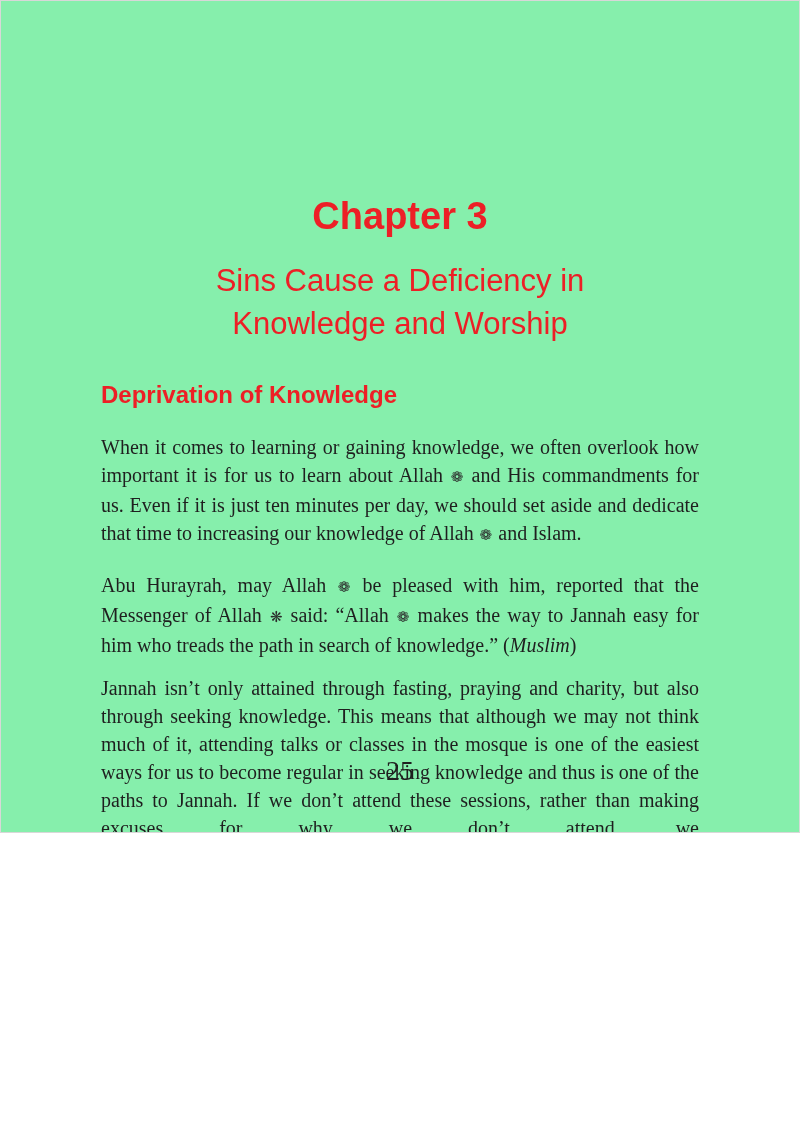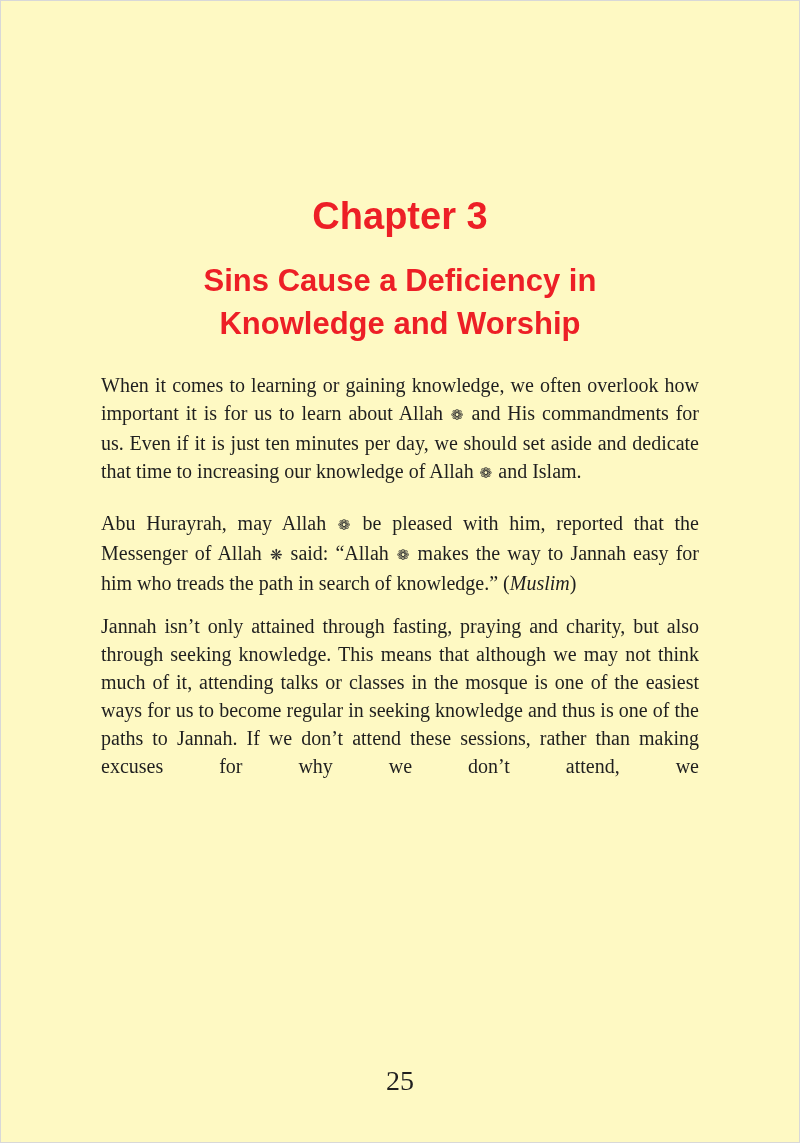--- a/index.html
+++ b/index.html
@@ -3,22 +3,22 @@
 <meta charset="utf-8">
 <style>
   :root {
     --accent: #ed1f26;
     --ink: #1f1f1f;
   }
   * { margin: 0; padding: 0; box-sizing: border-box; }
   html, body { background: #ffffff; }
   .page {
     width: 800px;
-    height: 1143px;
-    background: #fef9c3;
+    height: 833px;
+    background: #86efac;
     border: 1px solid #d8d8d8;
     position: relative;
     overflow: hidden;
     font-family: "Liberation Serif", serif;
     color: var(--ink);
   }
   .content {
     padding: 0 100px;
   }
   .chapter-label {
@@ -27,21 +27,21 @@
     font-family: "Liberation Sans", sans-serif;
     font-weight: bold;
     font-size: 38px;
     line-height: 1;
     color: var(--accent);
   }
   .chapter-title {
     margin-top: 24px;
     text-align: center;
     font-family: "Liberation Sans", sans-serif;
-    font-weight: bold;
+    font-weight: normal;
     font-size: 31px;
     line-height: 43px;
     color: var(--accent);
   }
   .intro-par {
     margin-top: 90px;
   }
   .body-par {
     font-size: 20px;
     line-height: 28px;
@@ -83,20 +83,21 @@
   <div class="content">
 
     <div class="chapter-label">Chapter 3</div>
 
     <div class="chapter-title">
       <div>Sins Cause a Deficiency in</div>
       <div>Knowledge and Worship</div>
     </div>
 
 
+    <h2 class="section-heading">Deprivation of Knowledge</h2>
 
     <p class="body-par par-2"><span>When it comes to learning or gaining knowledge, we often overlook how important it is for us to learn about Allah </span><span class="honorific">❁</span><span> and His commandments for us. Even if it is just ten minutes per day, we should set aside and dedicate that time to increasing our knowledge of Allah </span><span class="honorific">❁</span><span> and Islam.</span></p>
 
     <p class="body-par par-3"><span>Abu Hurayrah, may Allah </span><span class="honorific">❁</span><span> be pleased with him, reported that the Messenger of Allah </span><span class="honorific">❋</span><span> said: “Allah </span><span class="honorific">❁</span><span> makes the way to Jannah easy for him who treads the path in search of knowledge.” (</span><span class="italic">Muslim</span><span>)</span></p>
 
     <p class="body-par par-4"><span>Jannah isn’t only attained through fasting, praying and charity, but also through seeking knowledge. This means that although we may not think much of it, attending talks or classes in the mosque is one of the easiest ways for us to become regular in seeking knowledge and thus is one of the paths to Jannah. If we don’t attend these sessions, rather than making excuses for why we don’t attend, we</span></p>
 
   </div>
 
   <div class="page-number">25</div>

